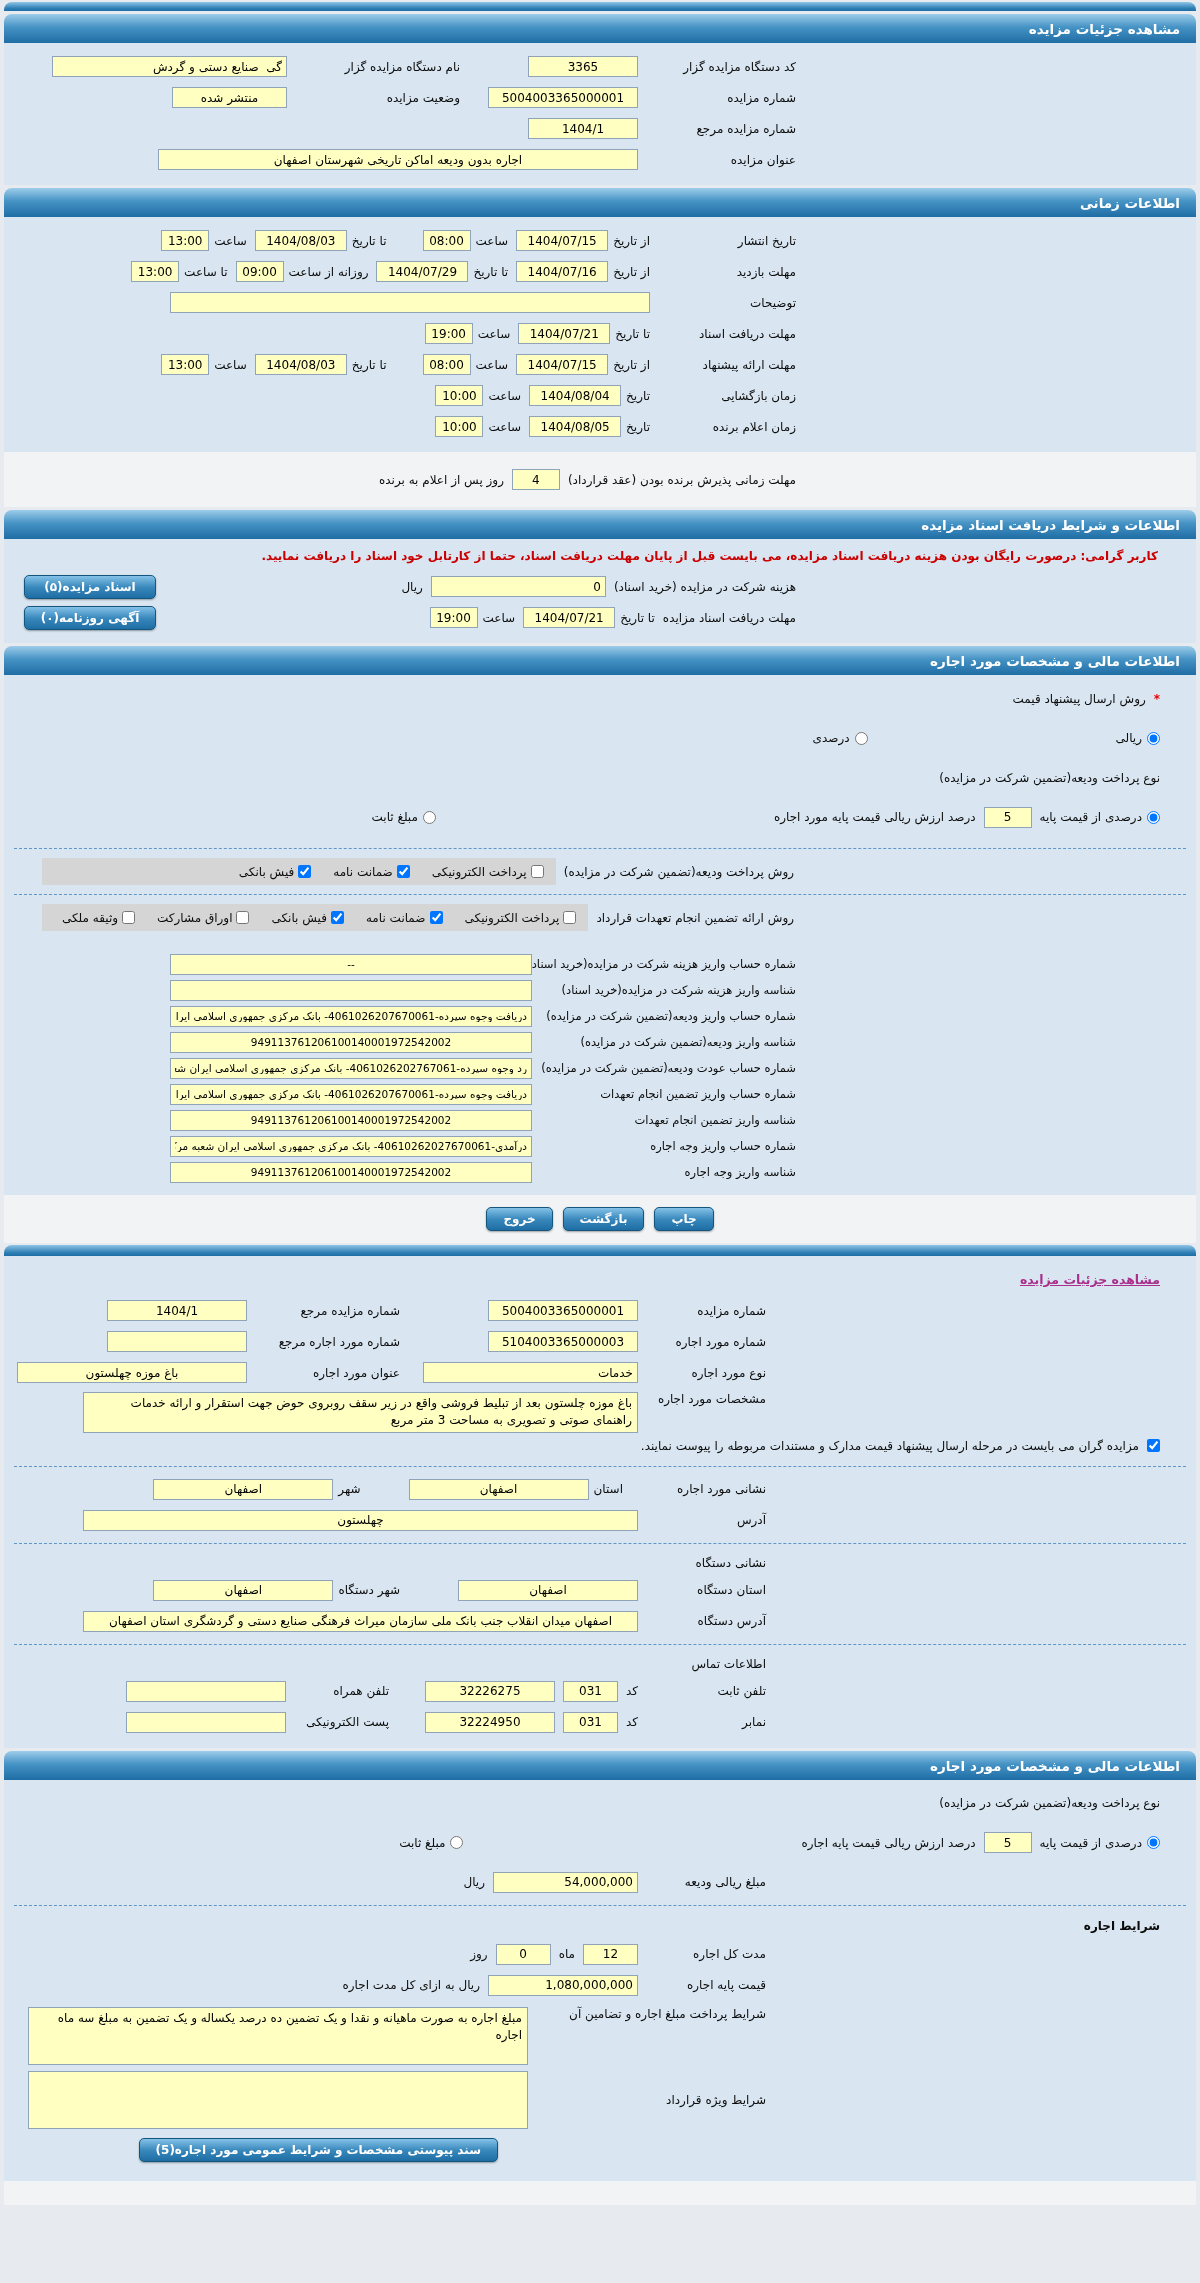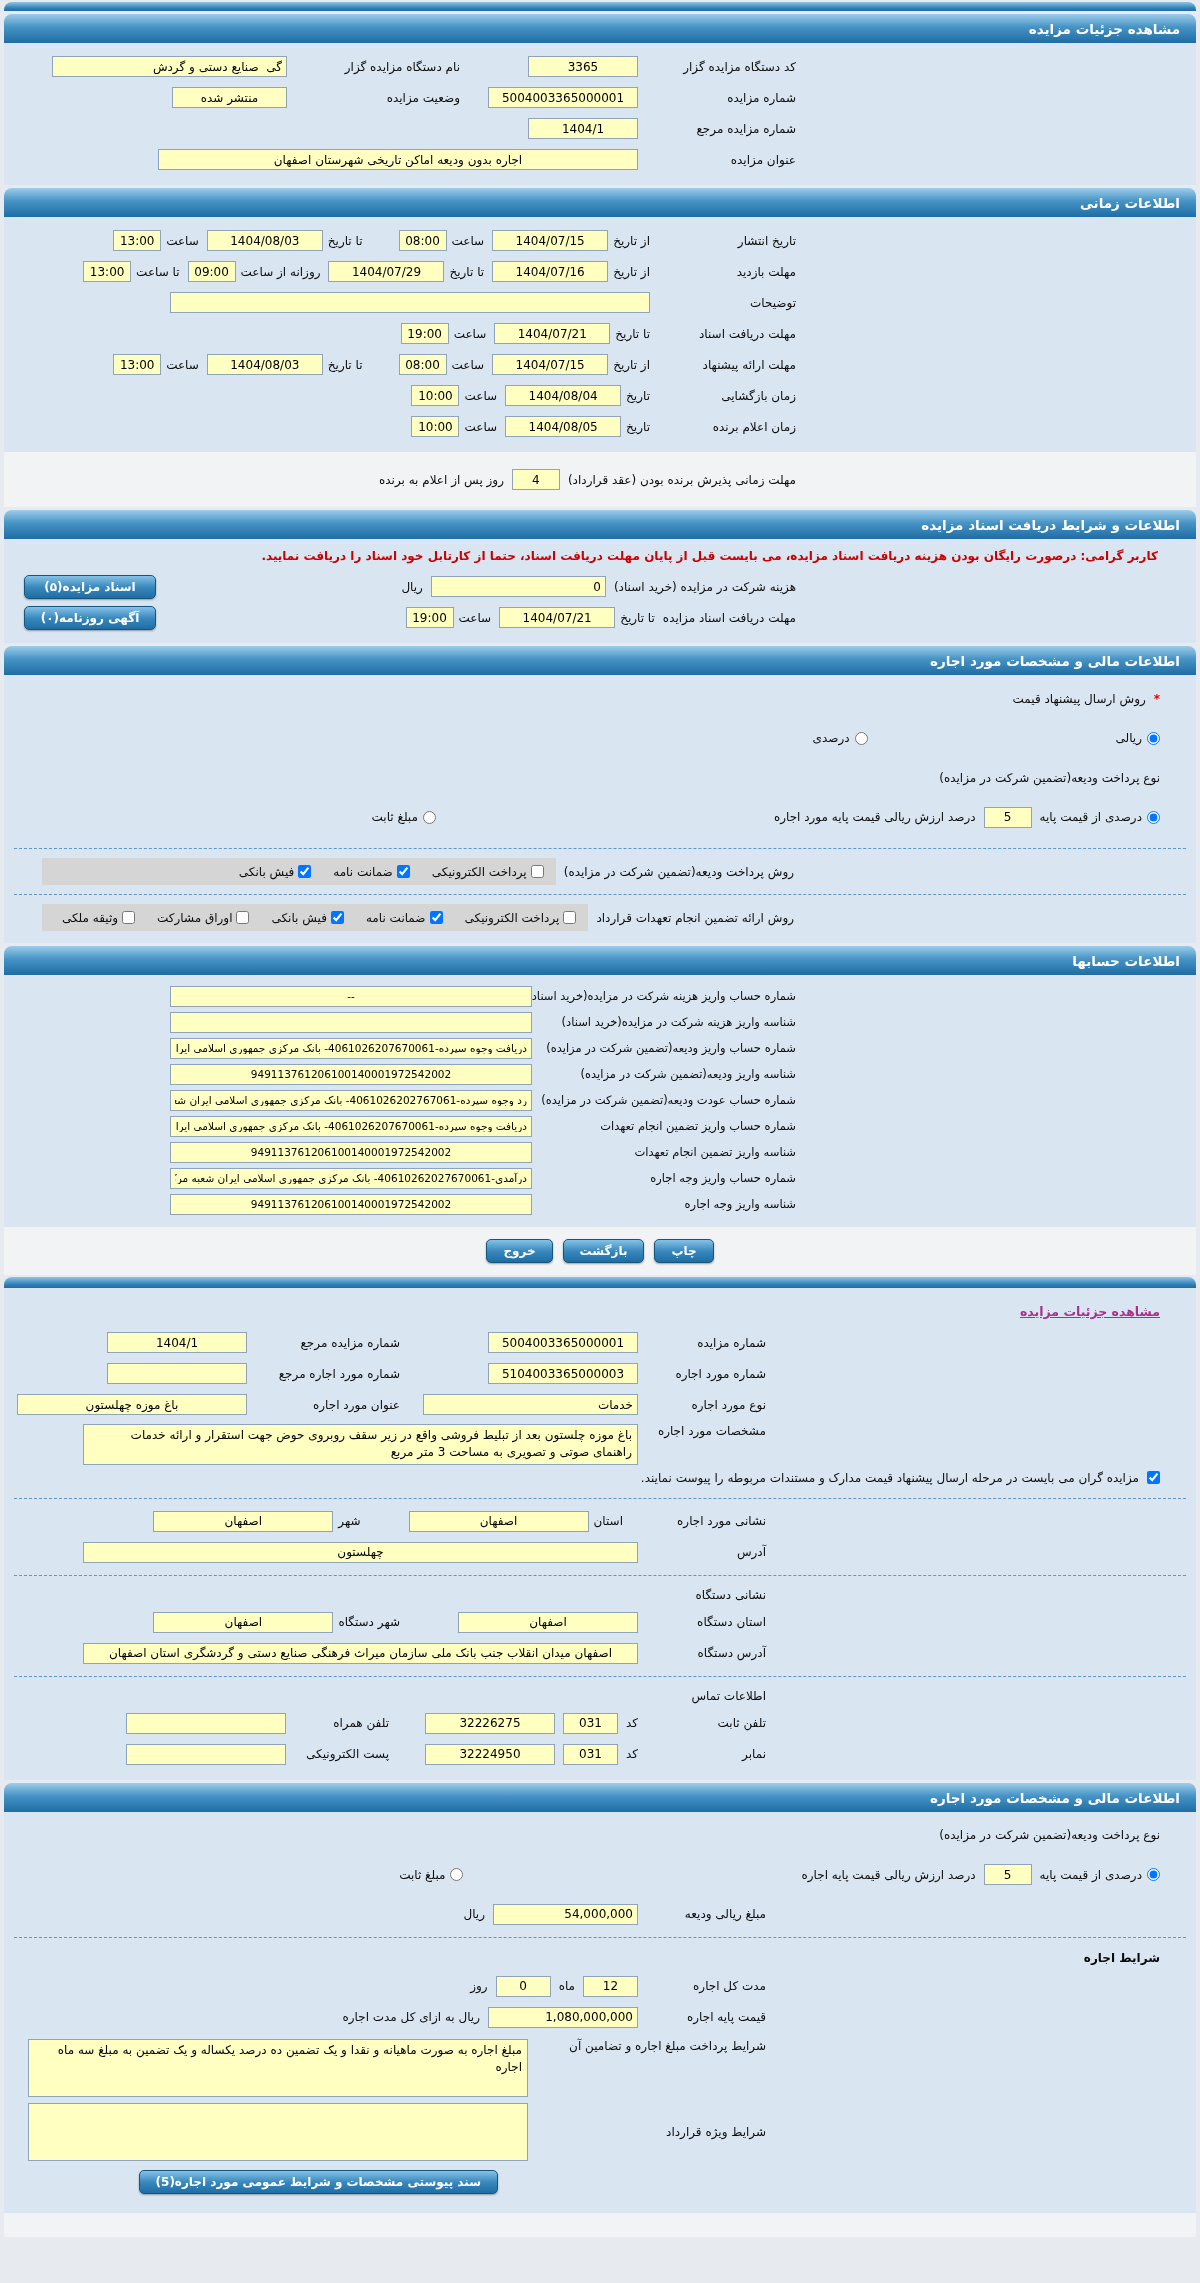--- a/index.html
+++ b/index.html
@@ -25,21 +25,21 @@
   .c145{width:145px;flex:none;}
   .pair{display:flex;align-items:center;gap:5px;flex:none;}
   .mr28{margin-right:28px;}
   .mr240{margin-right:240px;}
   .mr330{margin-right:330px;}
   .mr40{margin-right:40px;}
   .inp{background:#ffffc2;border:1px solid #8fa4b8;height:21px;font-family:inherit;font-size:12px;padding:0 4px;color:#000;flex:none;}
   textarea.inp{height:auto;resize:none;padding:2px 5px;line-height:1.45;}
   .ta-c{text-align:center;}
   .ltr{direction:ltr;}
-  .w48{width:48px}.w55{width:55px}.w92{width:116px}.w110{width:110px}.w115{width:115px}
+  .w48{width:48px}.w55{width:55px}.w92{width:92px}.w110{width:110px}.w115{width:115px}
   .w130{width:130px}.w140{width:140px}.w145{width:145px}.w150{width:150px}
   .w160{width:160px}.w175{width:175px}.w180{width:180px}.w215{width:215px}.w230{width:230px}
   .w235{width:235px}.w480{width:480px}.w500{width:500px}.w555{width:555px}
   .btn{background:linear-gradient(180deg,#85c2e8 0%,#3a89bd 50%,#1e6da4 100%);border:1px solid #15567e;border-radius:5px;color:#fff;font-family:inherit;font-size:12px;font-weight:bold;padding:4px 16px;cursor:pointer;box-shadow:0 1px 2px rgba(0,0,0,.35);white-space:nowrap;}
   .btnw{width:132px;padding:4px 4px;}
   .push-left{margin-right:auto;margin-left:12px;}
   .warn{color:#cb0000;font-weight:bold;font-size:12px;padding:2px 38px 8px 12px;}
   .req{color:#e80000;font-weight:bold;}
   .link{color:#a8308c;font-weight:bold;text-decoration:underline;cursor:pointer;font-size:12.5px;}
   .dash{border-top:1px dashed #5e96c8;margin:7px 10px;}
@@ -288,21 +288,20 @@
           <span class="lbl">اوراق مشارکت</span>
         </span>
         <span class="pair">
           <input type="checkbox" class="cb" style="">
           <span class="lbl">وثیقه ملکی</span>
         </span>
       </div>
     </div>
   </div>
 
-  <div class="hdr">اطلاعات حسابها</div>
   <div class="sec">
     <div class="row nr acc">
       <span class="lbl acclbl">شماره حساب واریز هزینه شرکت در مزایده(خرید اسناد)</span>
       <input class="inp accinp ta-c" value="--" style="">
     </div>
     <div class="row nr acc">
       <span class="lbl acclbl">شناسه واریز هزینه شرکت در مزایده(خرید اسناد)</span>
       <input class="inp accinp ta-c" value="" style="">
     </div>
     <div class="row nr acc">

